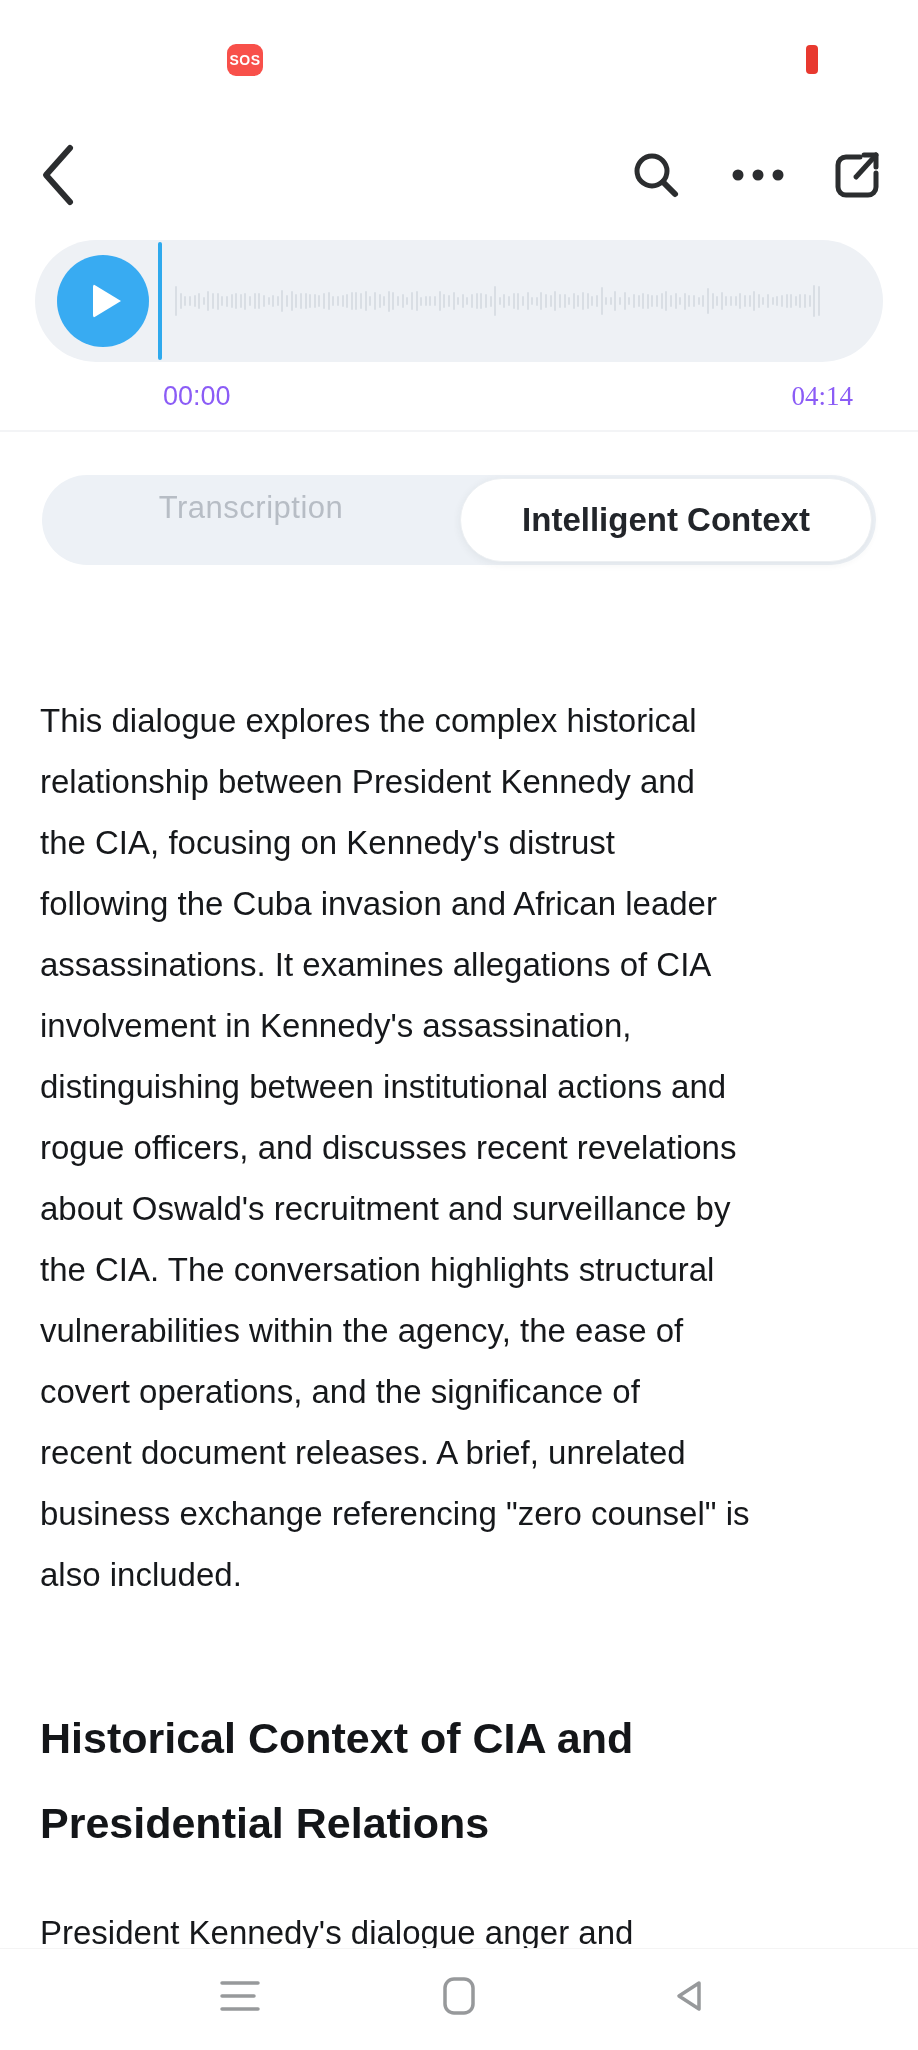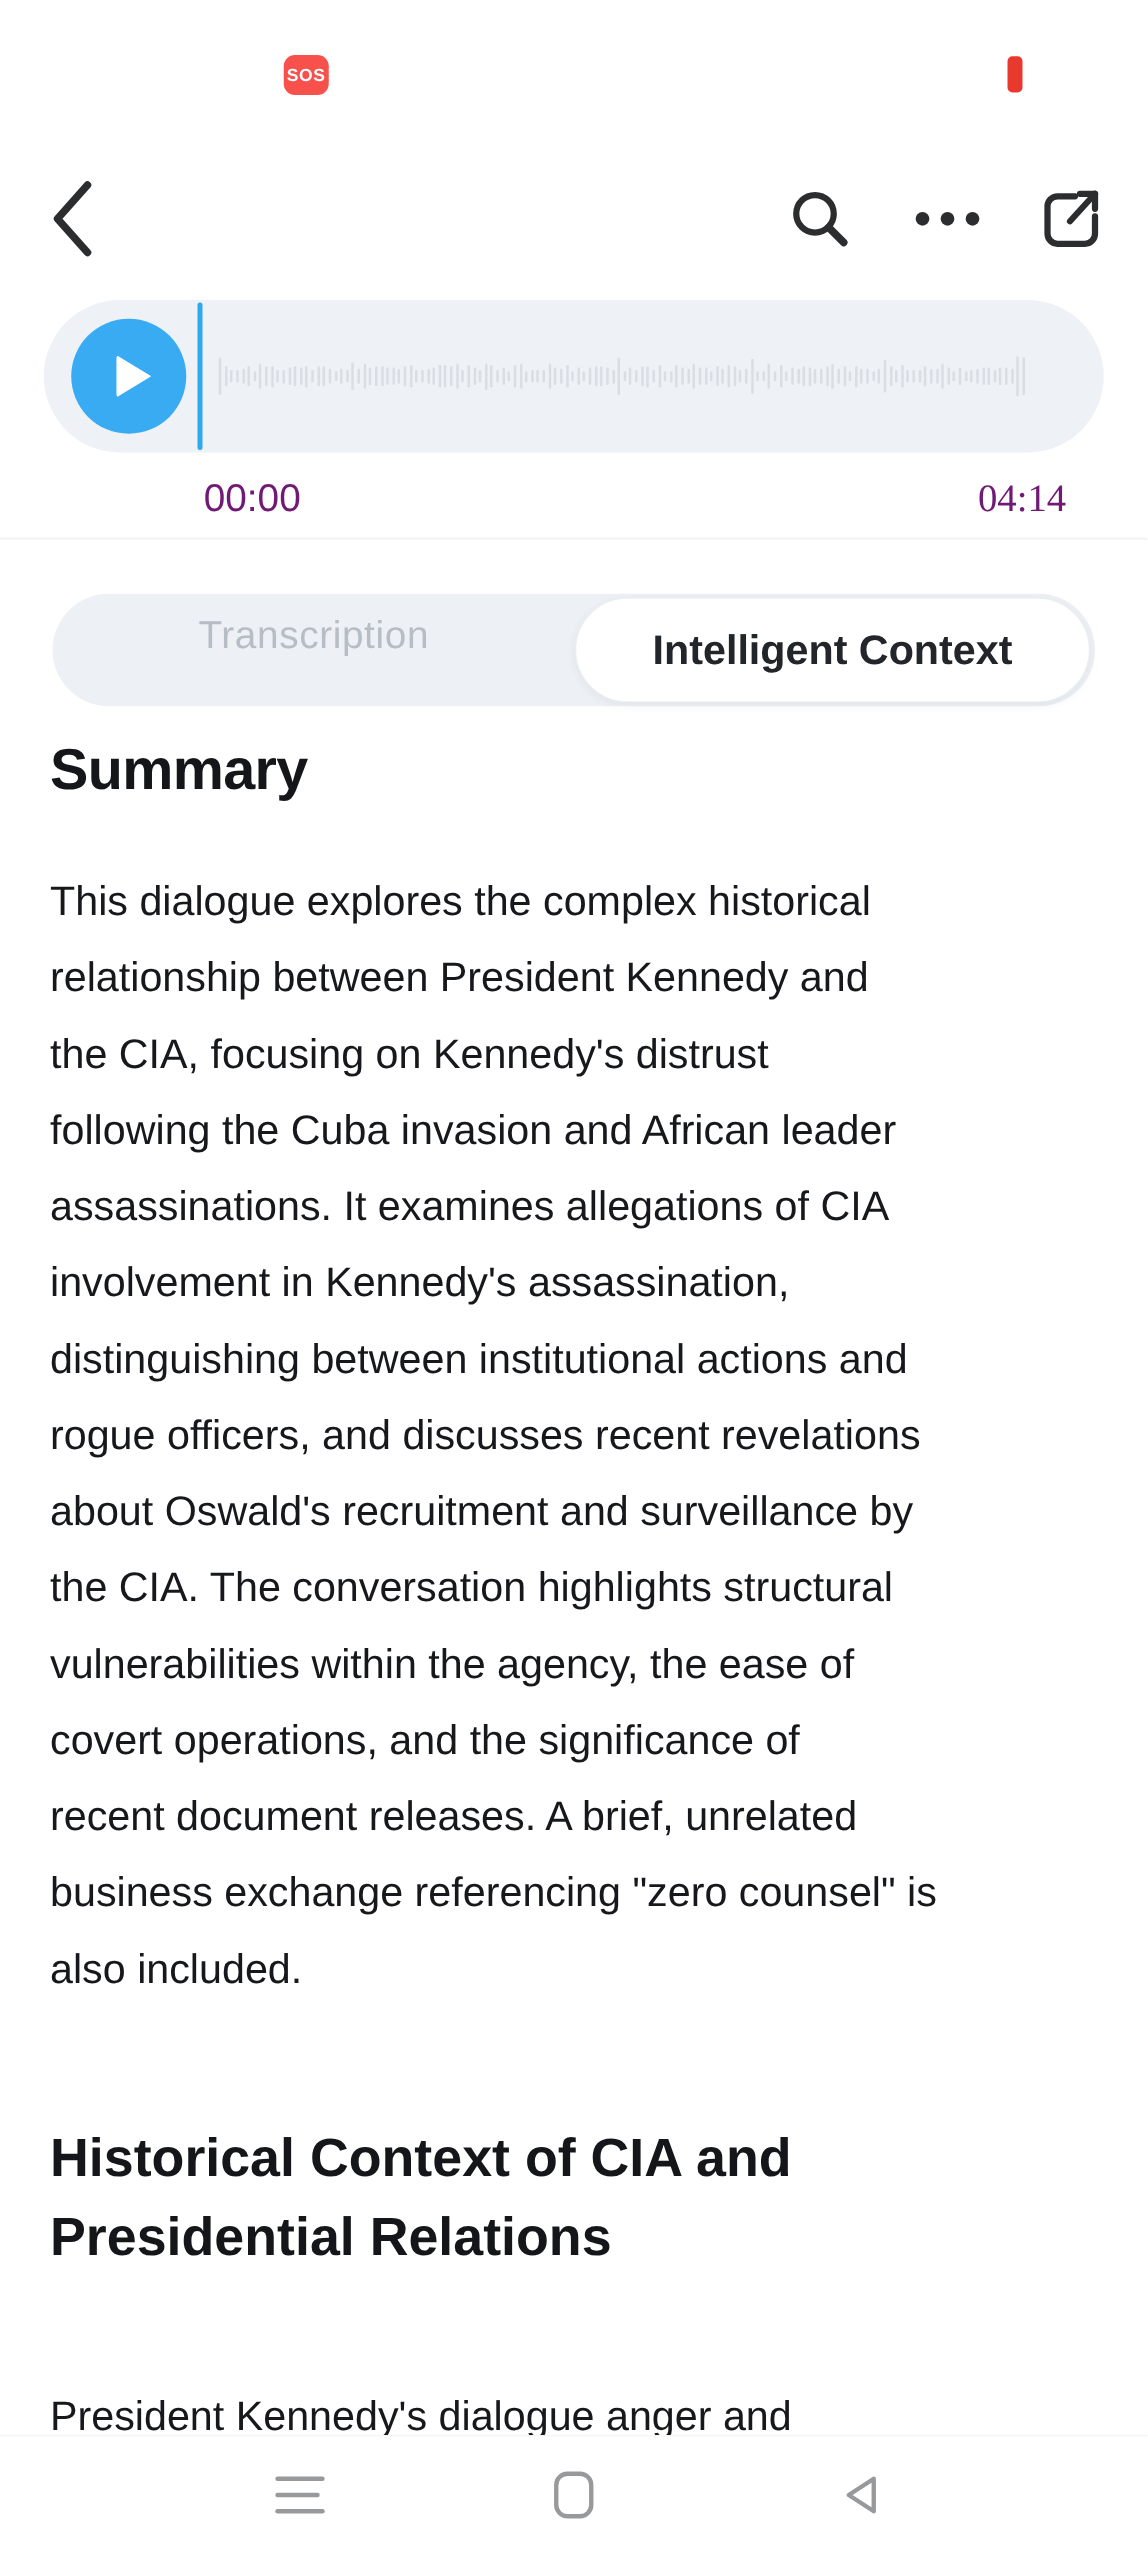--- a/index.html
+++ b/index.html
@@ -29,21 +29,21 @@
   .play-tri { width:0; height:0; border-left:28px solid #ffffff;
     border-top:17px solid transparent; border-bottom:17px solid transparent;
     margin-left:8px; border-radius:3px; }
   .progress-line { position:absolute; left:123px; top:2px; width:4px; height:118px;
     background:#2ea9ed; border-radius:2px; cursor:pointer; }
   .waveform { position:absolute; left:140px; top:0; width:645px; height:122px;
     display:flex; align-items:center; justify-content:space-between; cursor:pointer; }
   .waveform .tick { width:2px; background:#d9dee4; border-radius:1px; }
 
   .time-row { position:absolute; left:0; top:381px; width:918px; height:34px;
-    color:#701a75; font-size:31px; }
+    color:#8b5cf6; font-size:27px; }
   .time-current { position:absolute; left:163px; }
   .time-total { position:absolute; right:65px;font-family:Liberation Serif, serif; }
 
   .divider { position:absolute; left:0; top:430px; width:918px; height:2px; background:#f3f4f6; }
 
   
   .tabs { position:absolute; left:42px; top:475px; width:834px; height:90px;
     background:#edf1f6; border-radius:45px; }
   .tab { position:absolute; top:0; height:66px; display:flex; align-items:center;
     justify-content:center; background:none; border:none; cursor:pointer; }
@@ -51,21 +51,21 @@
   .tab-active { left:418px; width:412px; height:84px; top:3px; background:#ffffff;
     border:1px solid #eceff2; border-radius:42px; color:#22252a; font-size:33px;
     font-weight:bold; box-shadow:0 2px 8px rgba(40,50,60,.07); }
 
   
   .h1 { position:absolute; left:40px; top:588px; font-size:46px; font-weight:bold;
     color:#141619; letter-spacing:-0.5px; }
   .para { position:absolute; left:40px; top:690px; width:850px; font-size:33px;
     line-height:61px; color:#16181b; white-space:pre-line; }
   .h2 { position:absolute; left:40px; top:1696px; width:850px; font-size:43px;
-    line-height:63px; font-weight:bold; color:#141619; white-space:pre-line; }
+    line-height:85px; font-weight:bold; color:#141619; white-space:pre-line; }
   .para2 { position:absolute; left:40px; top:1902px; width:850px; font-size:33px;
     line-height:61px; color:#16181b; }
 
   
   .bottom-nav { position:absolute; left:0; top:1948px; width:918px; height:102px;
     background:#ffffff; border-top:1px solid #f4f4f4; }
   .bn-btn { position:absolute; top:0; width:120px; height:96px; display:flex;
     align-items:center; justify-content:center; color:#97999b; background:none;
     border:none; cursor:pointer; }
   .bn-menu { left:180px; }
@@ -270,21 +270,20 @@
     <span class="time-total">04:14</span>
   </div>
 
   <div class="divider"></div>
 
   <div class="tabs">
     <button class="tab tab-inactive">Transcription</button>
     <button class="tab tab-active">Intelligent Context</button>
   </div>
 
-  <div class="h1">Summary</div>
   <div class="para">This dialogue explores the complex historical
 relationship between President Kennedy and
 the CIA, focusing on Kennedy's distrust
 following the Cuba invasion and African leader
 assassinations. It examines allegations of CIA
 involvement in Kennedy's assassination,
 distinguishing between institutional actions and
 rogue officers, and discusses recent revelations
 about Oswald's recruitment and surveillance by
 the CIA. The conversation highlights structural

